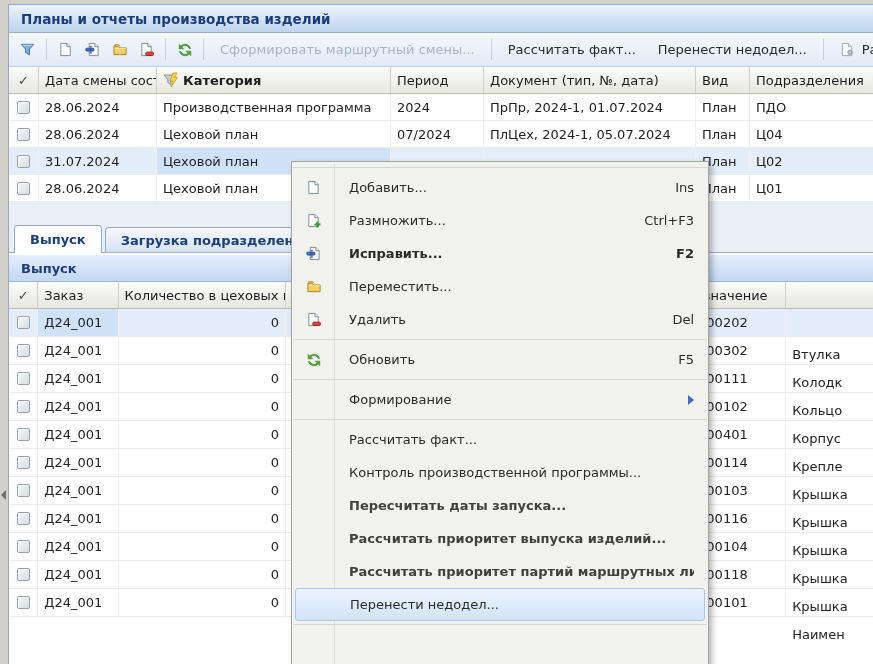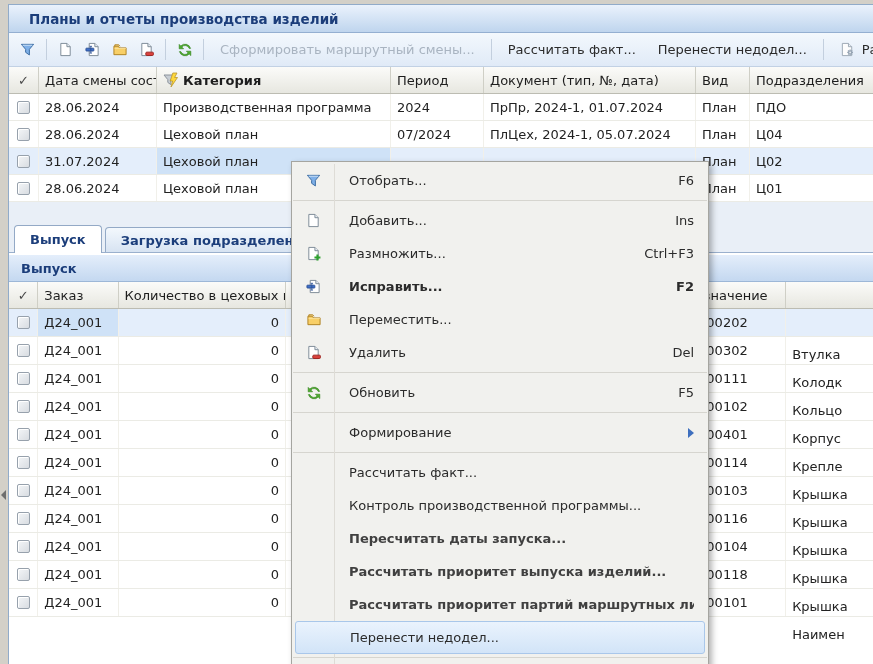--- a/index.html
+++ b/index.html
@@ -20,21 +20,21 @@
   
   .panel {
     position:absolute; left:8px; top:4px; width:865px; height:660px;
     background:#ffffff; border-left:1px solid #91abc9; border-top:1px solid #91abc9;
     overflow:hidden;
   }
   .titlebar {
     position:absolute; left:0; top:0; width:100%; height:28px;
     background:linear-gradient(#eaf2fc,#bfd5ee);
     border-bottom:1px solid #94afd1;
-    display:flex; align-items:center; padding:0 20px;
+    display:flex; align-items:center; padding:0 12px;
     font-weight:bold; font-size:13.5px; color:#1b3d7a;
   }
   
   .toolbar {
     position:absolute; left:0; top:28px; width:100%; height:34px;
     background:linear-gradient(#f3f8fd,#e0eaf7);
     border-bottom:1px solid #c2d1e4;
     display:flex; align-items:center; padding:0 5px; white-space:nowrap;
   }
   .tb-btn { width:27px; height:26px; display:flex; align-items:center; justify-content:center; border-radius:3px; flex:0 0 auto; }
@@ -516,30 +516,20 @@
         <div class="gr-cell t2c4">
           <span>001.00101</span>
         </div>
         <div class="gr-cell t2c5">
           <span>Наимен</span>
         </div>
       </div>
     </div>
 
   <div class="menu" id="ctxmenu">
-      <div class="mi">
-        <span class="ico">
-          <svg width="15" height="15" viewBox="0 0 16 16">
-            <path d="M1.5 2.5h13L10 7.8v6L6 11V7.8Z" fill="#7fb0e8" stroke="#35679f" stroke-linejoin="round"></path>
-            <path d="M2.8 3.4h10.4" stroke="#cfe3f8" stroke-width="1"></path>
-          </svg>
-        </span>
-        <span class="lbl">Отобрать...</span>
-        <span class="sc">F6</span>
-      </div>
       <div class="msep"></div>
       <div class="mi">
         <span class="ico">
           <svg width="15" height="15" viewBox="0 0 16 16">
             <path d="M3 1.5h6.5L13 5v9.5H3Z" fill="#fff" stroke="#7a8894"></path>
             <path d="M9.5 1.5V5H13" fill="#e9eff5" stroke="#7a8894"></path>
           </svg>
         </span>
         <span class="lbl">Добавить...</span>
         <span class="sc">Ins</span>

